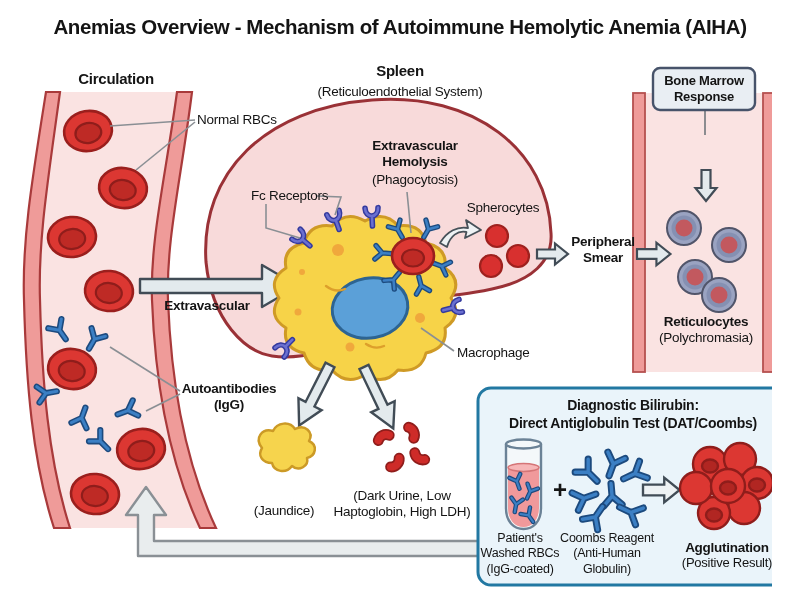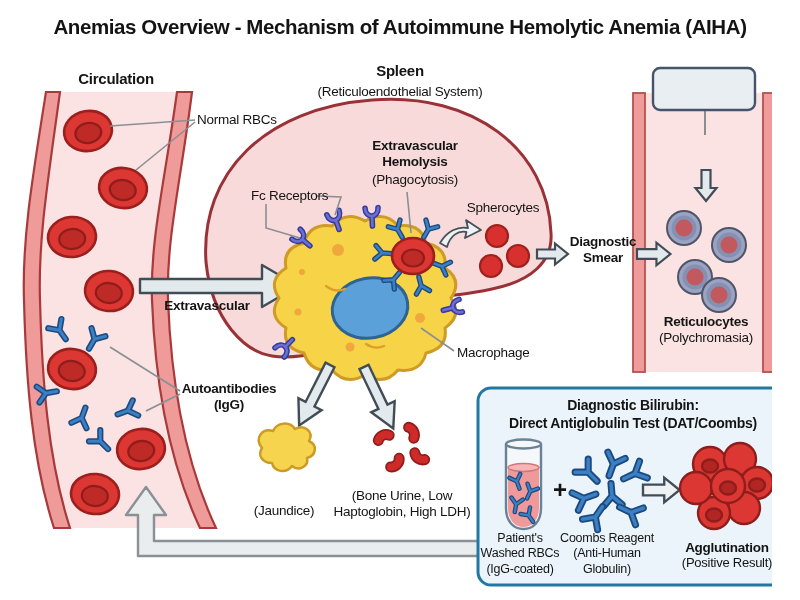--- a/index.html
+++ b/index.html
@@ -197,28 +197,30 @@
 <div class="lbl b c" style="left:164px;top:381px;width:130px;font-size:13.5px">Autoantibodies
 (IgG)</div>
 
 <div class="lbl b c" style="left:345px;top:138px;width:140px;font-size:13.5px">Extravascular
 Hemolysis</div>
 <div class="lbl c" style="left:345px;top:172px;width:140px;font-size:13.5px">(Phagocytosis)</div>
 <div class="lbl" style="left:251px;top:188px;font-size:13.5px">Fc Receptors</div>
 <div class="lbl c" style="left:455px;top:200px;width:96px;font-size:13.5px">Spherocytes</div>
 <div class="lbl" style="left:457px;top:345px;font-size:13.5px">Macrophage</div>
 
-<div class="lbl b c" style="left:563px;top:234px;width:80px;font-size:13.5px">Diagnostic
+<div class="lbl b c" style="left:563px;top:234px;width:80px;font-size:13.5px">Peripheral
 Smear</div>
 
+<div class="lbl b c" style="left:653px;top:73px;width:102px;font-size:13px;line-height:1.23">Bone Marrow
+Response</div>
 <div class="lbl b c" style="left:636px;top:314px;width:140px;font-size:13.5px">Reticulocytes</div>
 <div class="lbl c" style="left:636px;top:330px;width:140px;font-size:13.5px">(Polychromasia)</div>
 
 <div class="lbl c" style="left:224px;top:503px;width:120px;font-size:13.5px">(Jaundice)</div>
-<div class="lbl c" style="left:322px;top:488px;width:160px;font-size:13.5px">(Bone Urine, Low
+<div class="lbl c" style="left:322px;top:488px;width:160px;font-size:13.5px">(Dark Urine, Low
 Haptoglobin, High LDH)</div>
 
 <div class="lbl b c" style="left:483px;top:396px;width:300px;font-size:14px;line-height:1.3">Diagnostic Bilirubin:
 Direct Antiglobulin Test (DAT/Coombs)</div>
 <div class="lbl b c" style="left:542px;top:476px;width:36px;font-size:24px">+</div>
 <div class="lbl c" style="left:464px;top:531px;width:112px;font-size:12.5px;line-height:1.22">Patient's
 Washed RBCs
 (IgG-coated)</div>
 <div class="lbl c" style="left:551px;top:531px;width:112px;font-size:12.5px;line-height:1.22">Coombs Reagent
 (Anti-Human

